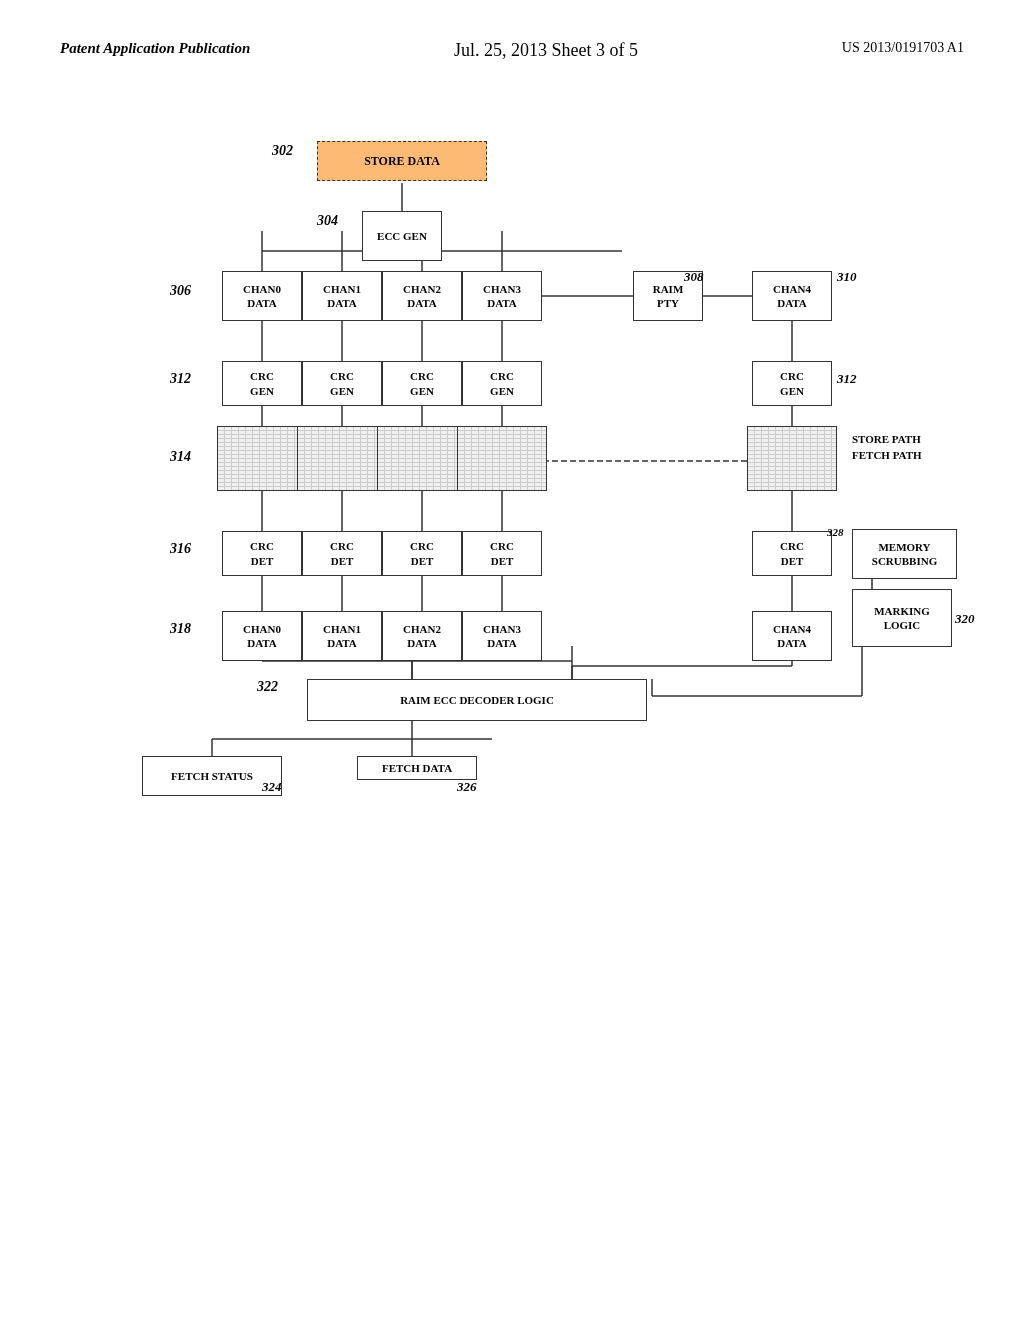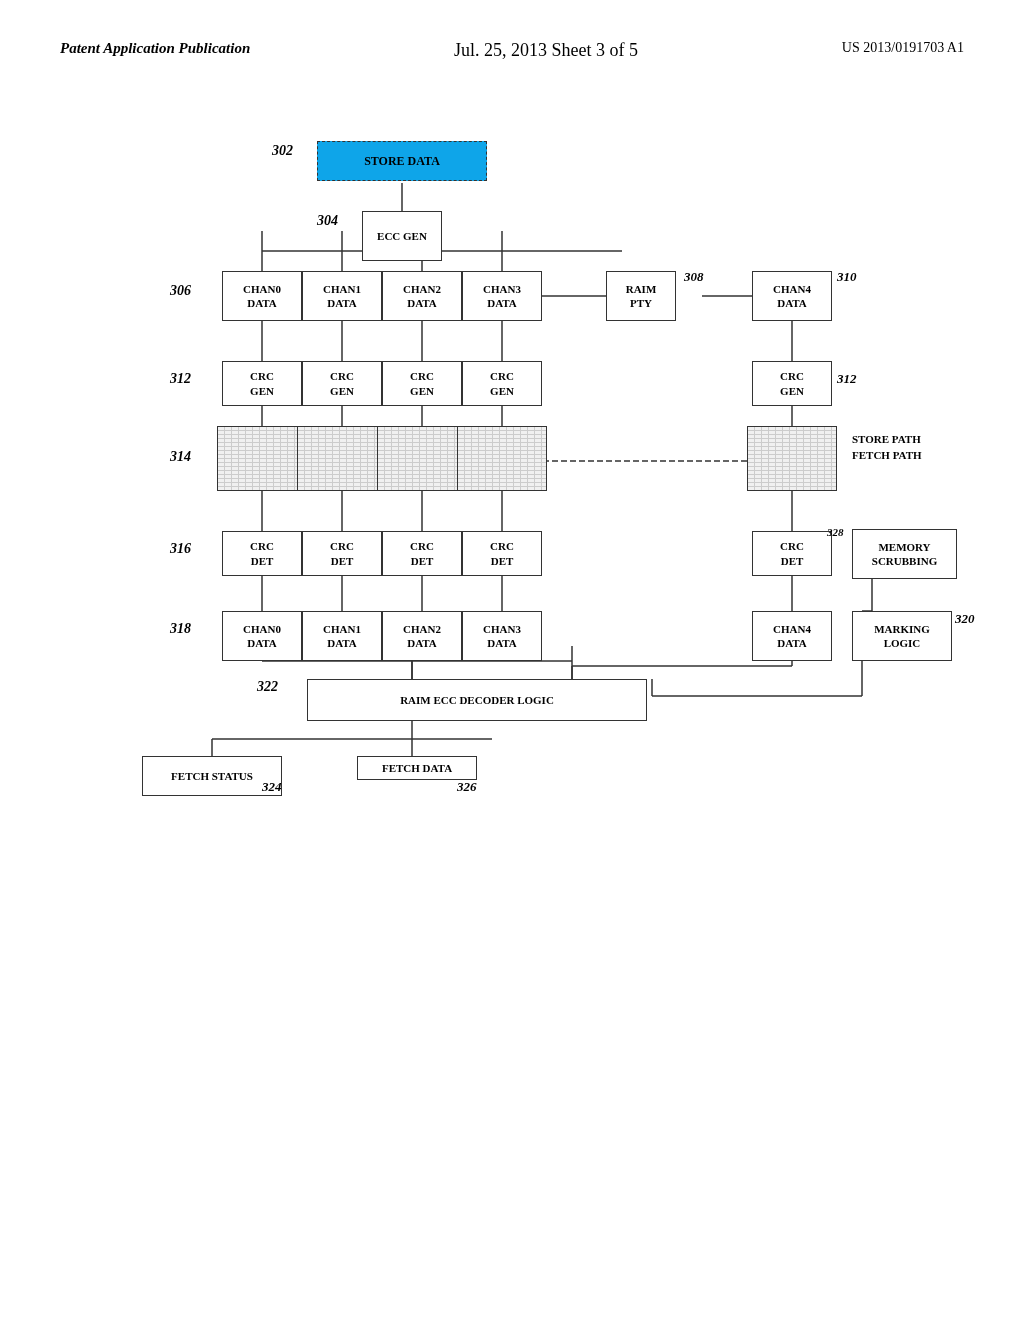--- a/index.html
+++ b/index.html
@@ -80,21 +80,21 @@
         #ccc 6px,
         #ccc 7px
       );
       background-color: #f0f0f0;
     }
 
     
     .store-data-box {
       position: absolute;
       border: 1.5px dashed #333;
-      background: #0ea5e9;
+      background: #fdba74;
       display: flex;
       align-items: center;
       justify-content: center;
       font-size: 12px;
       font-weight: bold;
     }
 
     
     .fig-caption {
       position: absolute;
@@ -221,21 +221,21 @@
   </div>
 
   <div class="box" style="left:320px; top:150px; width:80px; height:50px;">
     <span>CHAN2<br>DATA</span>
   </div>
 
   <div class="box" style="left:400px; top:150px; width:80px; height:50px;">
     <span>CHAN3<br>DATA</span>
   </div>
 
-  <div class="box" style="left:544px; top:150px; width:70px; height:50px;">
+  <div class="box" style="left:571px; top:150px; width:70px; height:50px;">
     <span>RAIM<br>PTY</span>
   </div>
   <div class="ref-label" style="left:622px; top:148px; font-size:13px;">308</div>
 
   <div class="box" style="left:690px; top:150px; width:80px; height:50px;">
     <span>CHAN4<br>DATA</span>
   </div>
   <div class="ref-label" style="left:775px; top:148px; font-size:13px;">310</div>
 
   <div class="box" style="left:160px; top:240px; width:80px; height:45px;">
@@ -299,21 +299,21 @@
   <div class="box" style="left:320px; top:490px; width:80px; height:50px;">
     <span>CHAN2<br>DATA</span>
   </div>
   <div class="box" style="left:400px; top:490px; width:80px; height:50px;">
     <span>CHAN3<br>DATA</span>
   </div>
   <div class="box" style="left:690px; top:490px; width:80px; height:50px;">
     <span>CHAN4<br>DATA</span>
   </div>
 
-  <div class="box" style="left:790px; top:490px; width:100px; height:50px;">
+  <div class="box" style="left:790px; top:468px; width:100px; height:58px;">
     <span>MARKING<br>LOGIC</span>
   </div>
   <div class="ref-label" style="left:893px; top:490px; font-size:13px;">320</div>
 
   <div class="box" style="left:245px; top:558px; width:340px; height:42px;">
     <span>RAIM ECC DECODER LOGIC</span>
   </div>
   <div class="ref-label" style="left:195px; top:558px;">322</div>
 
   <div class="box" style="left:80px; top:635px; width:140px; height:40px;">

